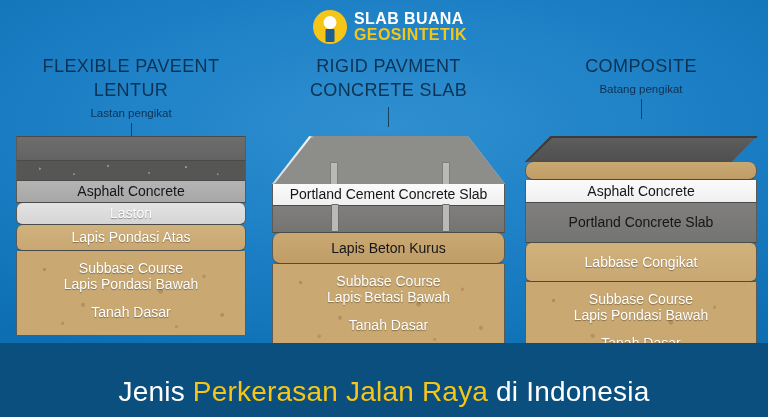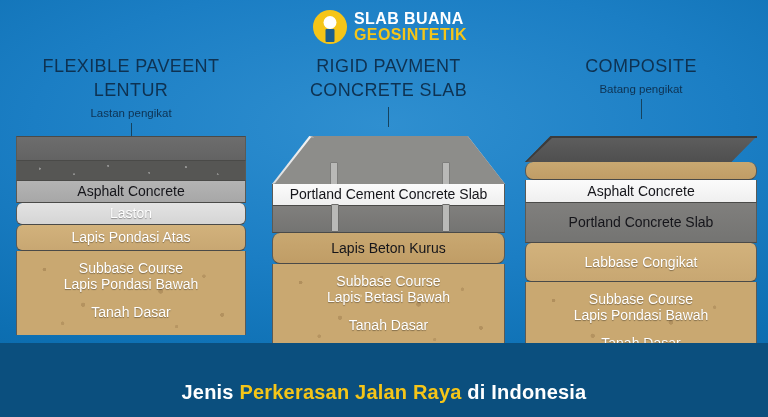--- a/index.html
+++ b/index.html
@@ -143,21 +143,21 @@
     background:#3b3b3b;
     clip-path:polygon(11% 0%, 100% 0%, 100% 2px, 11.6% 2px, 0.8% 100%, 0% 100%);
   }
 
   
   .banner{
     position:absolute;left:0;bottom:0;width:768px;height:74px;
     background:#0b4f7e;display:flex;align-items:center;justify-content:center;
   }
   .banner .txt{
-    font-size:20px;font-weight:bold;letter-spacing:.2px;white-space:nowrap;margin-top:24px;
+    font-size:28px;font-weight:normal;letter-spacing:.2px;white-space:nowrap;margin-top:24px;
   }
   .banner .w{color:#ffffff;}
   .banner .y{color:#f5c518;}
 </style>
 </head>
 <body>
 
 <div class="stage">
 
   <div class="logo">

